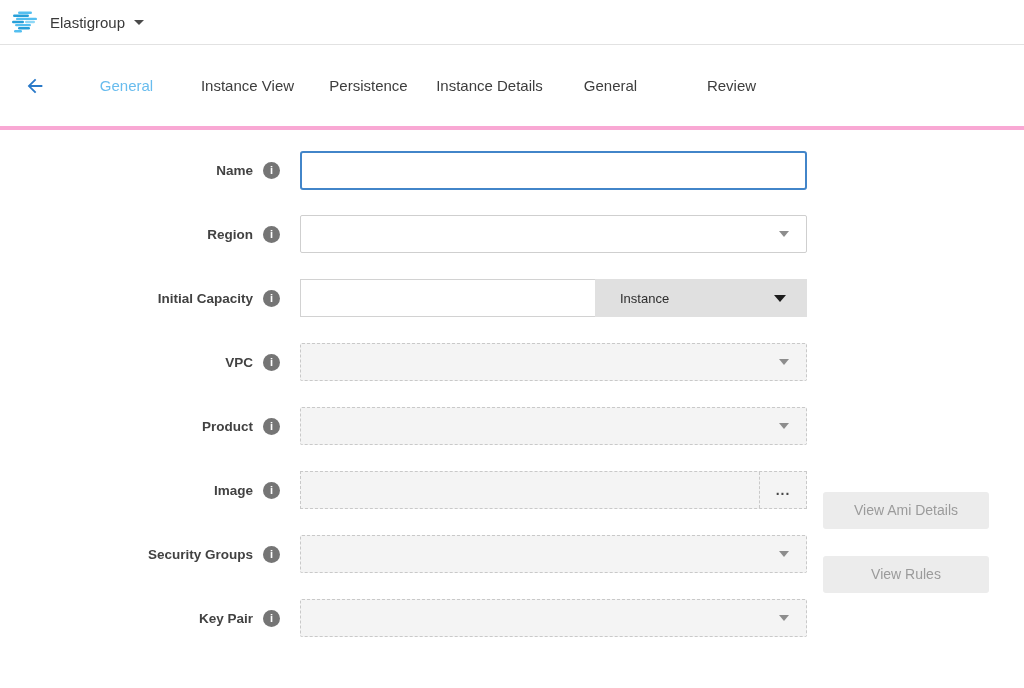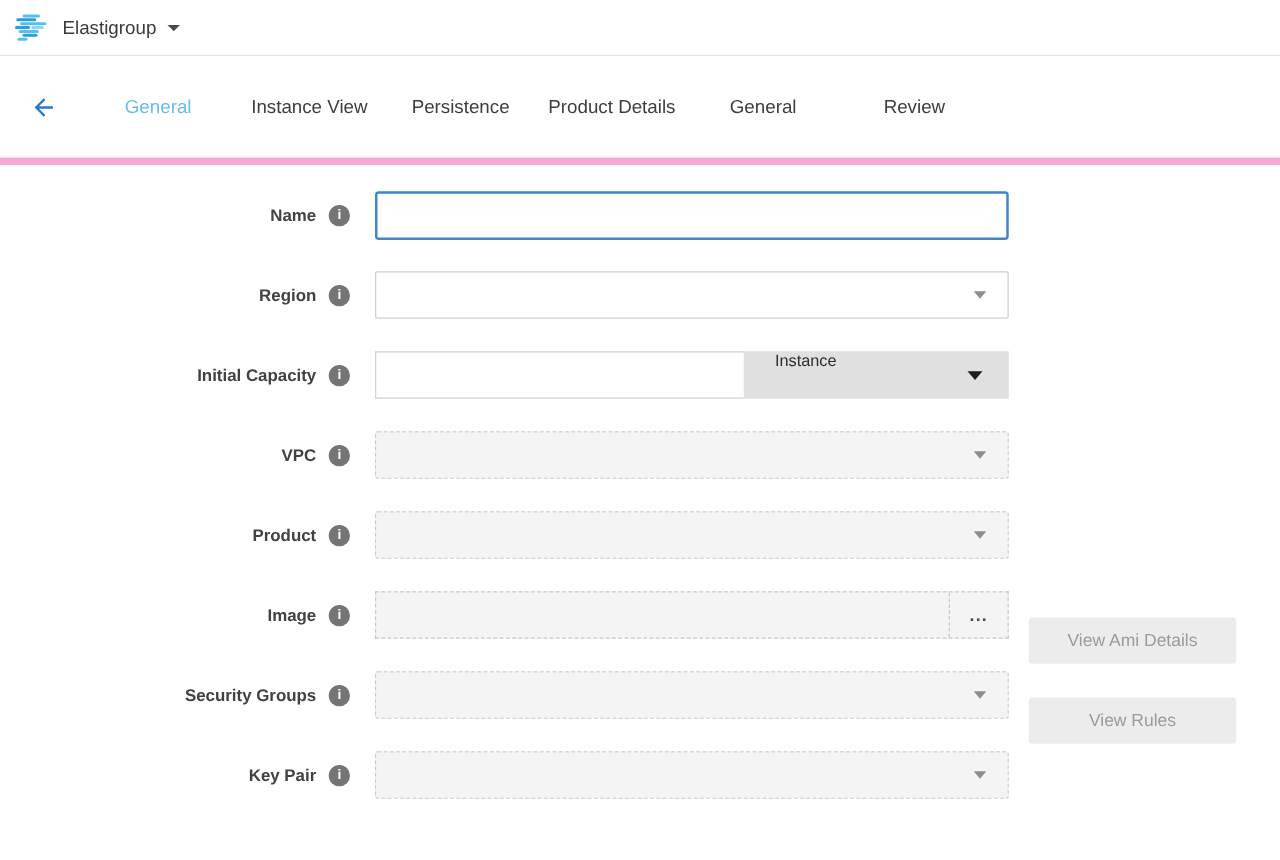--- a/index.html
+++ b/index.html
@@ -20,21 +20,21 @@
   .app-title { margin-left:12px; font-size:15px; color:#3a3a3a; }
   .hdr-caret {
     margin-left:9px; width:0; height:0;
     border-left:5px solid transparent; border-right:5px solid transparent;
     border-top:5px solid #4a4a4a;
   }
 
   
   .tabbar {
     height:81px; display:flex; align-items:center;
-    border-bottom:6px solid #f9a8d4; background:#fff;
+    border-bottom:4px solid #f9a8d4; background:#fff;
   }
   .back-btn {
     margin-left:18px; width:34px; height:34px; border:none; background:transparent;
     display:flex; align-items:center; justify-content:center; cursor:pointer; padding:0;
   }
   .tabs { display:flex; margin-left:14px; }
   .tab {
     width:121px; text-align:center; font-size:15px; color:#3d3d3d;
     cursor:pointer; white-space:nowrap;
   }
@@ -78,21 +78,21 @@
   }
 
   
   .cap-input {
     width:295px; height:38px; box-sizing:border-box;
     border:1px solid #d2d2d2; border-right:none; outline:none;
     font-size:14px; padding:0 10px; color:#333;
   }
   .unit-select {
     position:relative; width:212px; height:38px; box-sizing:border-box;
-    background:#e0e0e0; display:flex; 
+    background:#e0e0e0; display:flex; align-items:center;
     padding-left:25px; cursor:pointer;
   }
   .unit-select .unit-label { font-size:13px; color:#2d2d2d; }
   .unit-select .caret {
     right:21px; margin-top:-3px;
     border-left:6px solid transparent; border-right:6px solid transparent;
     border-top:7px solid #1d1d1d;
   }
 
   
@@ -137,21 +137,21 @@
 <nav class="tabbar">
   <button class="back-btn">
     <svg width="22" height="22" viewBox="0 0 24 24">
       <path fill="#2979c8" d="M20 11H7.83l5.59-5.59L12 4l-8 8 8 8 1.41-1.41L7.83 13H20v-2z"></path>
     </svg>
   </button>
   <div class="tabs">
     <div class="tab active">General</div>
     <div class="tab">Instance View</div>
     <div class="tab">Persistence</div>
-    <div class="tab">Product Details</div>
+    <div class="tab">Instance Details</div>
     <div class="tab">General</div>
     <div class="tab">Review</div>
   </div>
 </nav>
 
 <main class="form">
 
   <div class="row">
     <div class="label-col">
       <span class="field-label">Name</span>

